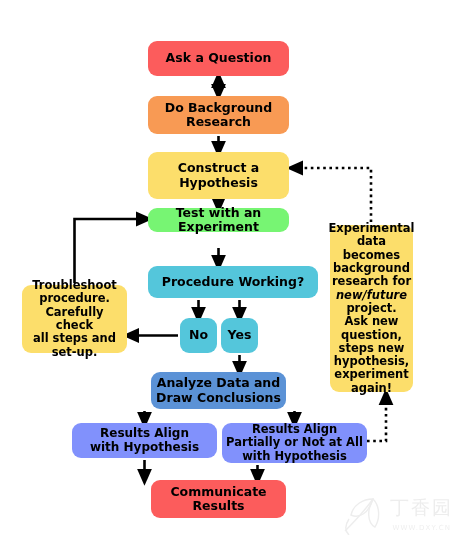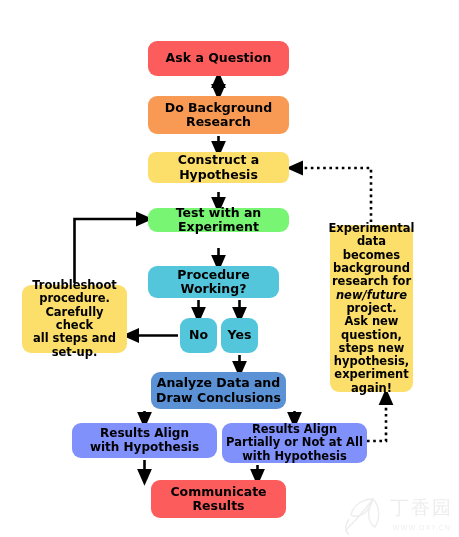--- a/index.html
+++ b/index.html
@@ -144,35 +144,35 @@
       </div>
   </div>
 
   <div class="node n-lg" style="left:148px;top:96px;width:141px;height:38px;background:#f89a54;">
     <div>
       <span>Do Background</span>
       <span>Research</span>
     </div>
   </div>
 
-  <div class="node n-lg" style="left:148px;top:152px;width:141px;height:31px;background:#fcde6b;border-radius:8px;">
+  <div class="node n-lg" style="left:148px;top:152px;width:141px;height:47px;background:#fcde6b;">
     <div>
       <span>Construct a</span>
       <span>Hypothesis</span>
     </div>
   </div>
 
   <div class="node n-lg" style="left:148px;top:208px;width:141px;height:24px;background:#77f573;">
     <div>
       <span>Test with an</span>
       <span>Experiment</span>
     </div>
   </div>
 
-  <div class="node n-lg" style="left:148px;top:266px;width:131px;height:32px;background:#54c6db;align-items:center;">
+  <div class="node n-lg" style="left:148px;top:266px;width:170px;height:32px;background:#54c6db;align-items:center;">
     <div>
         <span>Procedure Working?</span>
       </div>
   </div>
 
   <div class="node n-lg" style="left:180px;top:318px;width:37px;height:35px;background:#54c6db;">
     <div>
         <span>No</span>
       </div>
   </div>

